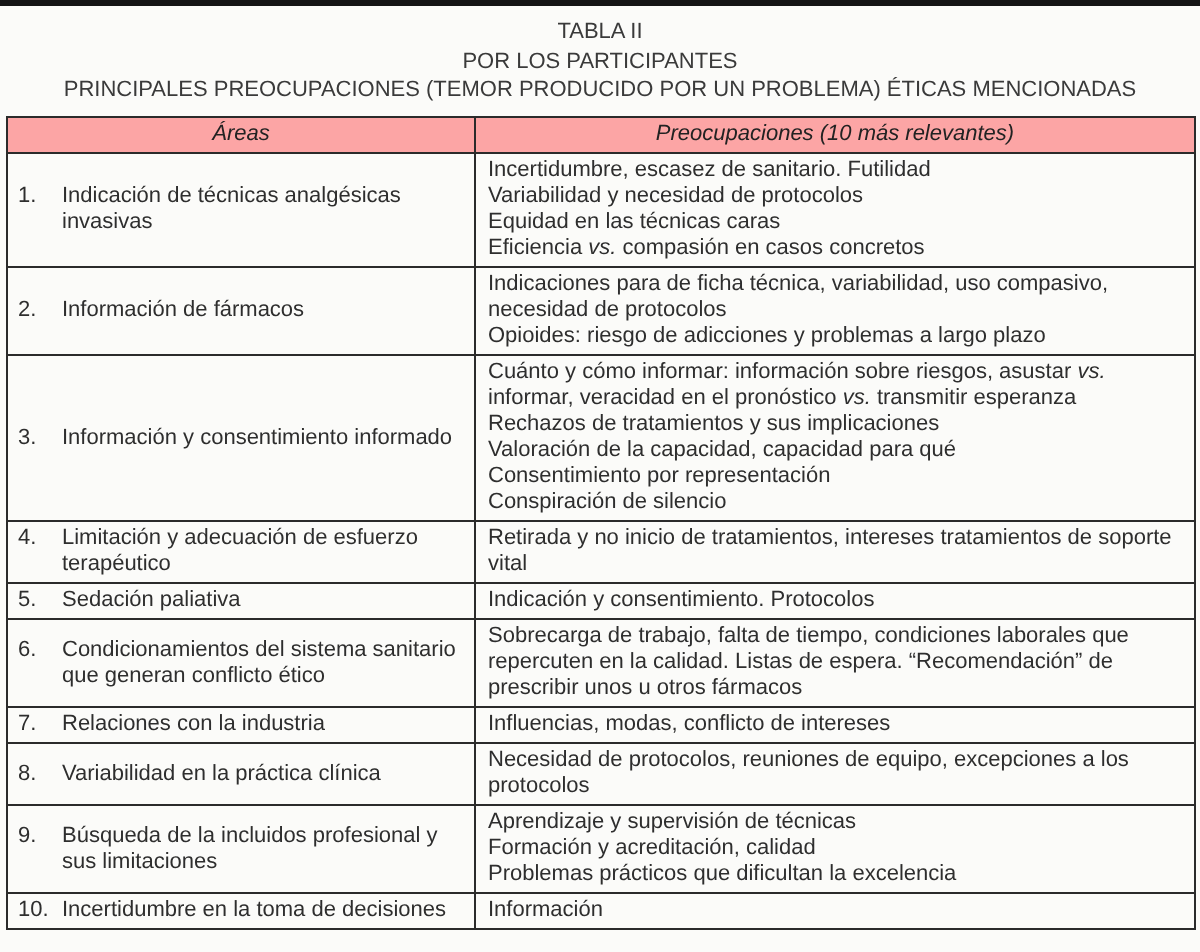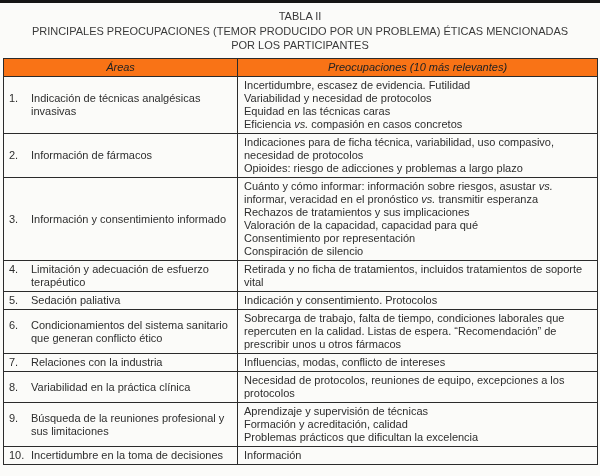--- a/index.html
+++ b/index.html
@@ -32,21 +32,21 @@
     table-layout: fixed;
   }
   col.c-areas { width: 234px; }
   col.c-concerns { width: 360px; }
   th, td {
     border: 1px solid #2b2b2b;
     font-size: 11px;
     vertical-align: middle;
   }
   th {
-    background: #f97316;
+    background: #fca5a5;
     font-style: italic;
     font-weight: normal;
     padding: 2px 4px;
     line-height: 13px;
     text-align: center;
     color: #222;
   }
   td.area-cell { padding: 2px 4px 2px 5px; }
   td.concerns-cell { padding: 2px 6px; }
   .area-wrap { display: flex; line-height: 13px; }
@@ -56,22 +56,22 @@
   i { font-style: italic; }
 </style>
 </head>
 <body>
 
 <div>
   <div class="top-rule"></div>
 
   <div class="caption">
     <div class="tnum">TABLA II</div>
+    <div>POR LOS PARTICIPANTES</div>
     <div>PRINCIPALES PREOCUPACIONES (TEMOR PRODUCIDO POR UN PROBLEMA) ÉTICAS MENCIONADAS</div>
-    <div>POR LOS PARTICIPANTES</div>
   </div>
 
   <table class="main">
     <colgroup>
       <col class="c-areas">
       <col class="c-concerns">
     </colgroup>
     <thead>
       <tr>
         <th>Áreas</th>
@@ -80,21 +80,21 @@
     </thead>
     <tbody>
         <tr>
           <td class="area-cell">
             <div class="area-wrap">
               <span class="num">1.</span>
               <span class="area-text">Indicación de técnicas analgésicas invasivas</span>
             </div>
           </td>
           <td class="concerns-cell">
-            <div class="concern-line">Incertidumbre, escasez de evidencia. Futilidad</div>
+            <div class="concern-line">Incertidumbre, escasez de sanitario. Futilidad</div>
             <div class="concern-line">Variabilidad y necesidad de protocolos</div>
             <div class="concern-line">Equidad en las técnicas caras</div>
             <div class="concern-line">Eficiencia <i>vs.</i> compasión en casos concretos</div>
           </td>
         </tr>
         <tr>
           <td class="area-cell">
             <div class="area-wrap">
               <span class="num">2.</span>
               <span class="area-text">Información de fármacos</span>
@@ -121,21 +121,21 @@
           </td>
         </tr>
         <tr>
           <td class="area-cell">
             <div class="area-wrap">
               <span class="num">4.</span>
               <span class="area-text">Limitación y adecuación de esfuerzo terapéutico</span>
             </div>
           </td>
           <td class="concerns-cell">
-            <div class="concern-line">Retirada y no ficha de tratamientos, incluidos tratamientos de soporte vital</div>
+            <div class="concern-line">Retirada y no inicio de tratamientos, intereses tratamientos de soporte vital</div>
           </td>
         </tr>
         <tr>
           <td class="area-cell">
             <div class="area-wrap">
               <span class="num">5.</span>
               <span class="area-text">Sedación paliativa</span>
             </div>
           </td>
           <td class="concerns-cell">
@@ -172,21 +172,21 @@
             </div>
           </td>
           <td class="concerns-cell">
             <div class="concern-line">Necesidad de protocolos, reuniones de equipo, excepciones a los protocolos</div>
           </td>
         </tr>
         <tr>
           <td class="area-cell">
             <div class="area-wrap">
               <span class="num">9.</span>
-              <span class="area-text">Búsqueda de la reuniones profesional y sus limitaciones</span>
+              <span class="area-text">Búsqueda de la incluidos profesional y sus limitaciones</span>
             </div>
           </td>
           <td class="concerns-cell">
             <div class="concern-line">Aprendizaje y supervisión de técnicas</div>
             <div class="concern-line">Formación y acreditación, calidad</div>
             <div class="concern-line">Problemas prácticos que dificultan la excelencia</div>
           </td>
         </tr>
         <tr>
           <td class="area-cell">

